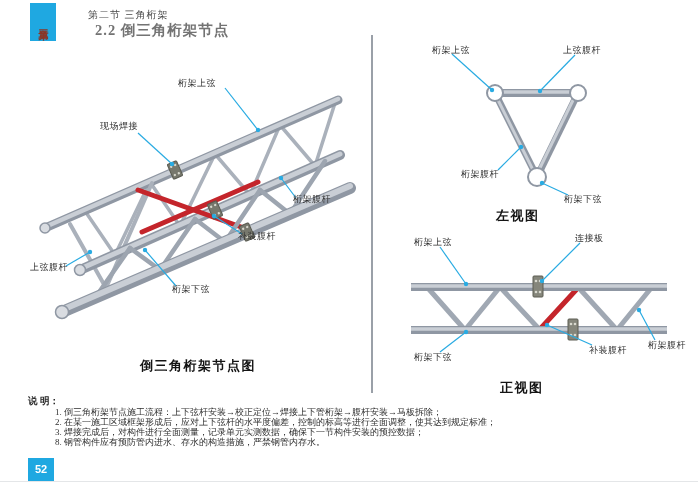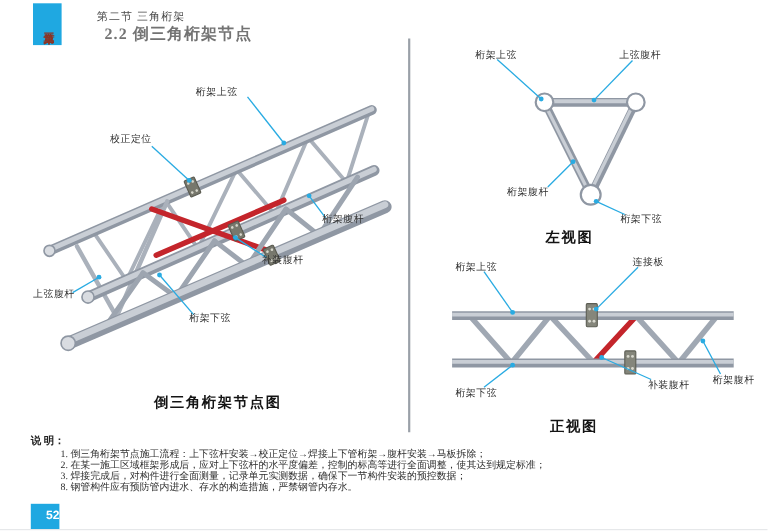--- a/index.html
+++ b/index.html
@@ -12,21 +12,21 @@
   .section-header{position:absolute;left:88px;top:8px;font-size:10px;color:#4a4a4a;letter-spacing:1px;}
   .page-title{position:absolute;left:95px;top:21px;font-size:14.5px;font-weight:bold;color:#737373;letter-spacing:1px;}
   
   .lbl{position:absolute;font-size:9px;color:#303030;white-space:nowrap;letter-spacing:.5px;}
   .cap{position:absolute;font-size:13px;font-weight:bold;color:#141414;text-align:left;letter-spacing:1.5px;}
   
   .notes-heading{position:absolute;left:28px;top:395px;font-size:9.5px;font-weight:bold;color:#222;font-family:Liberation Serif, serif;}
   .note-line{position:absolute;left:55px;font-size:9px;color:#2f2f2f;white-space:nowrap;}
   
   .page-number{position:absolute;left:28px;top:458px;width:26px;height:23px;background:#1FA8E1;
-        color:#fff;font-size:11px;font-weight:bold;text-align:right;line-height:23px;
+        color:#fff;font-size:11px;font-weight:bold;text-align:center;line-height:23px;
         font-family:"Liberation Sans",sans-serif;}
   .bottom-rule{position:absolute;left:0;top:481px;width:698px;height:1px;background:#e4e6e8;}
   svg{position:absolute;left:0;top:0;}
 </style>
 </head>
 <body>
 
 <div class="page">
 
   <svg width="698" height="483" viewBox="0 0 698 483">
@@ -195,21 +195,21 @@
     </g>
   </svg>
 
   <div class="chapter-badge">
     <span>第三章</span>
   </div>
   <div class="section-header">第二节 三角桁架</div>
   <div class="page-title">2.2 倒三角桁架节点</div>
 
   <div class="lbl" style="left:178px;top:77px">桁架上弦</div>
-  <div class="lbl" style="left:100px;top:120px">校正定位</div>
+  <div class="lbl" style="left:100px;top:120px">现场焊接</div>
   <div class="lbl" style="left:293px;top:193px">桁架腹杆</div>
   <div class="lbl" style="left:238px;top:230px">补装腹杆</div>
   <div class="lbl" style="left:30px;top:261px">上弦腹杆</div>
   <div class="lbl" style="left:172px;top:283px">桁架下弦</div>
   <div class="cap" style="left:140px;top:357px;width:175px">倒三角桁架节点图</div>
 
   <div class="lbl" style="left:432px;top:44px">桁架上弦</div>
   <div class="lbl" style="left:563px;top:44px">上弦腹杆</div>
   <div class="lbl" style="left:461px;top:168px">桁架腹杆</div>
   <div class="lbl" style="left:564px;top:193px">桁架下弦</div>

